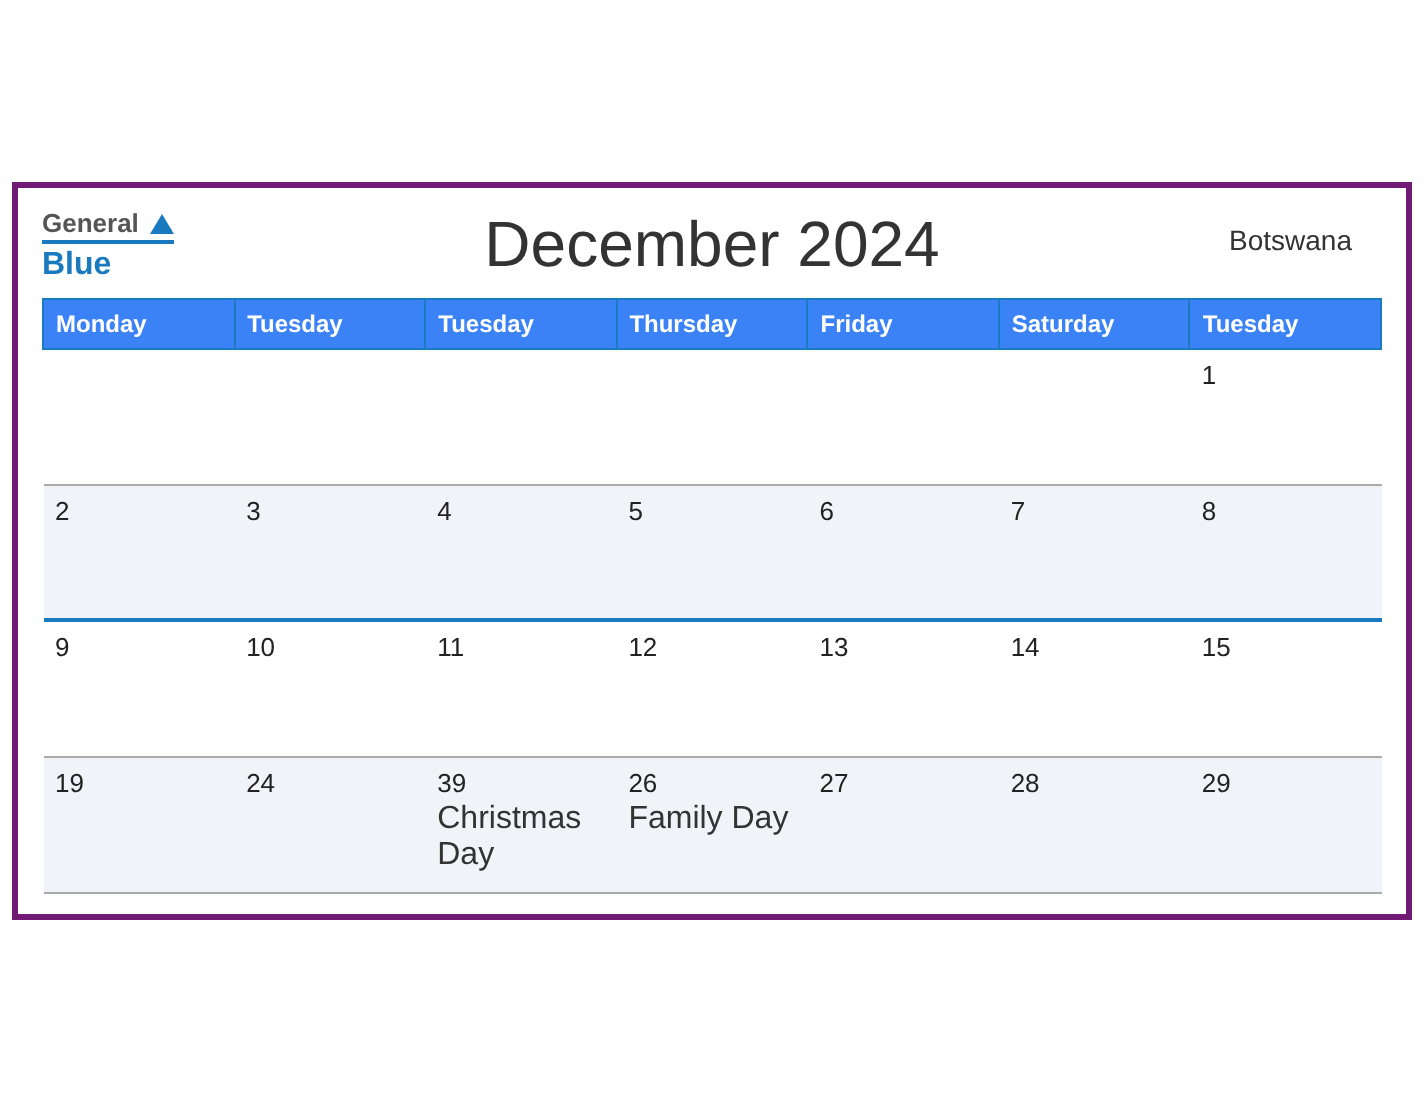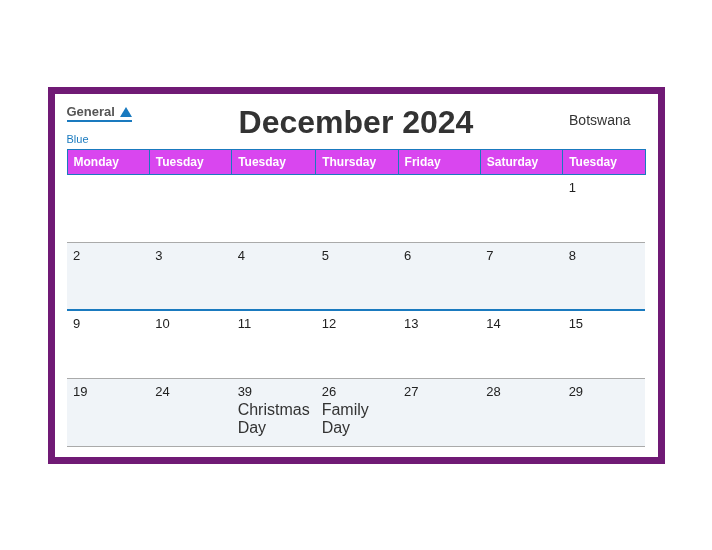--- a/index.html
+++ b/index.html
@@ -6,23 +6,23 @@
     body {
       font-family: Arial, sans-serif;
       background: #fff;
       width: 712px;
       height: 550px;
       display: flex;
       align-items: center;
       justify-content: center;
     }
     .calendar-wrapper {
-      width: 617px;
-      background: #fff;
-      border: 7px solid #701a75;
+      width: 700px;
+      background: #fff;
+      border: 3px solid #701a75;
       padding: 10px 12px 10px 12px;
     }
     .header {
       display: flex;
       align-items: center;
       justify-content: center;
       position: relative;
       margin-bottom: 8px;
     }
     .logo {
@@ -42,45 +42,45 @@
       width: 0;
       height: 0;
       border-left: 6px solid transparent;
       border-right: 6px solid transparent;
       border-bottom: 10px solid #1a7abf;
       margin-left: 2px;
       vertical-align: middle;
     }
     .logo-line2 {
       color: #1a7abf;
-      font-size: 11px;
-      font-weight: normal;
+      font-size: 16px;
+      font-weight: bold;
       border-top: 2px solid #1a7abf;
-      padding-top: 11px;
+      padding-top: 1px;
       margin-top: 1px;
     }
     .month-title {
       font-size: 32px;
       color: #333;
-      font-weight: bold;
+      font-weight: normal;
       text-align: center;
     }
     .country-label {
       position: absolute;
       right: 15px;
       top: 8px;
       font-size: 14px;
       color: #333;
     }
     .calendar-grid {
       width: 100%;
       border-collapse: collapse;
     }
     .calendar-grid th {
-      background: #d946ef;
+      background: #3b82f6;
       color: #fff;
       font-size: 12px;
       font-weight: bold;
       padding: 5px 6px;
       text-align: left;
       border: 1px solid #1a7abf;
     }
     .calendar-grid td {
       width: calc(100% / 7);
       vertical-align: top;

